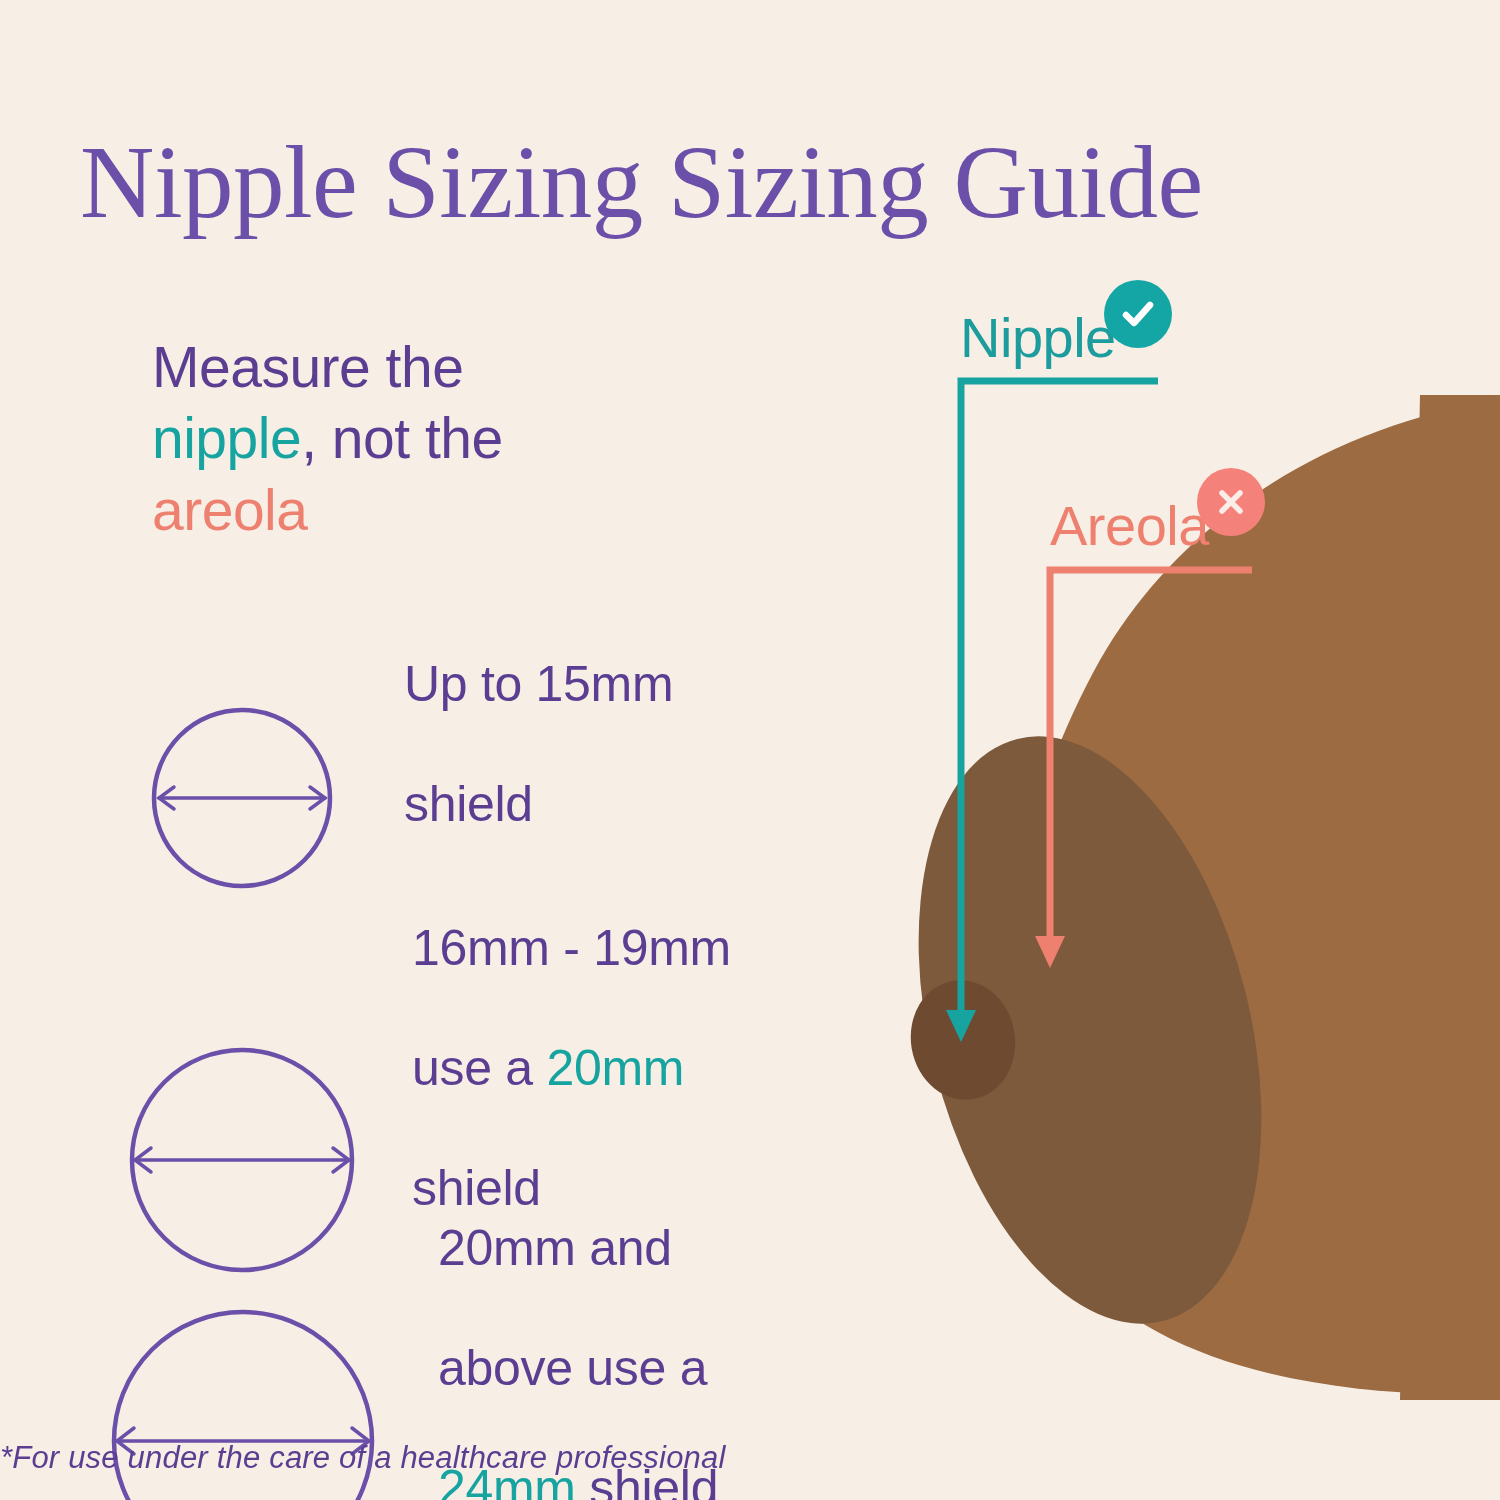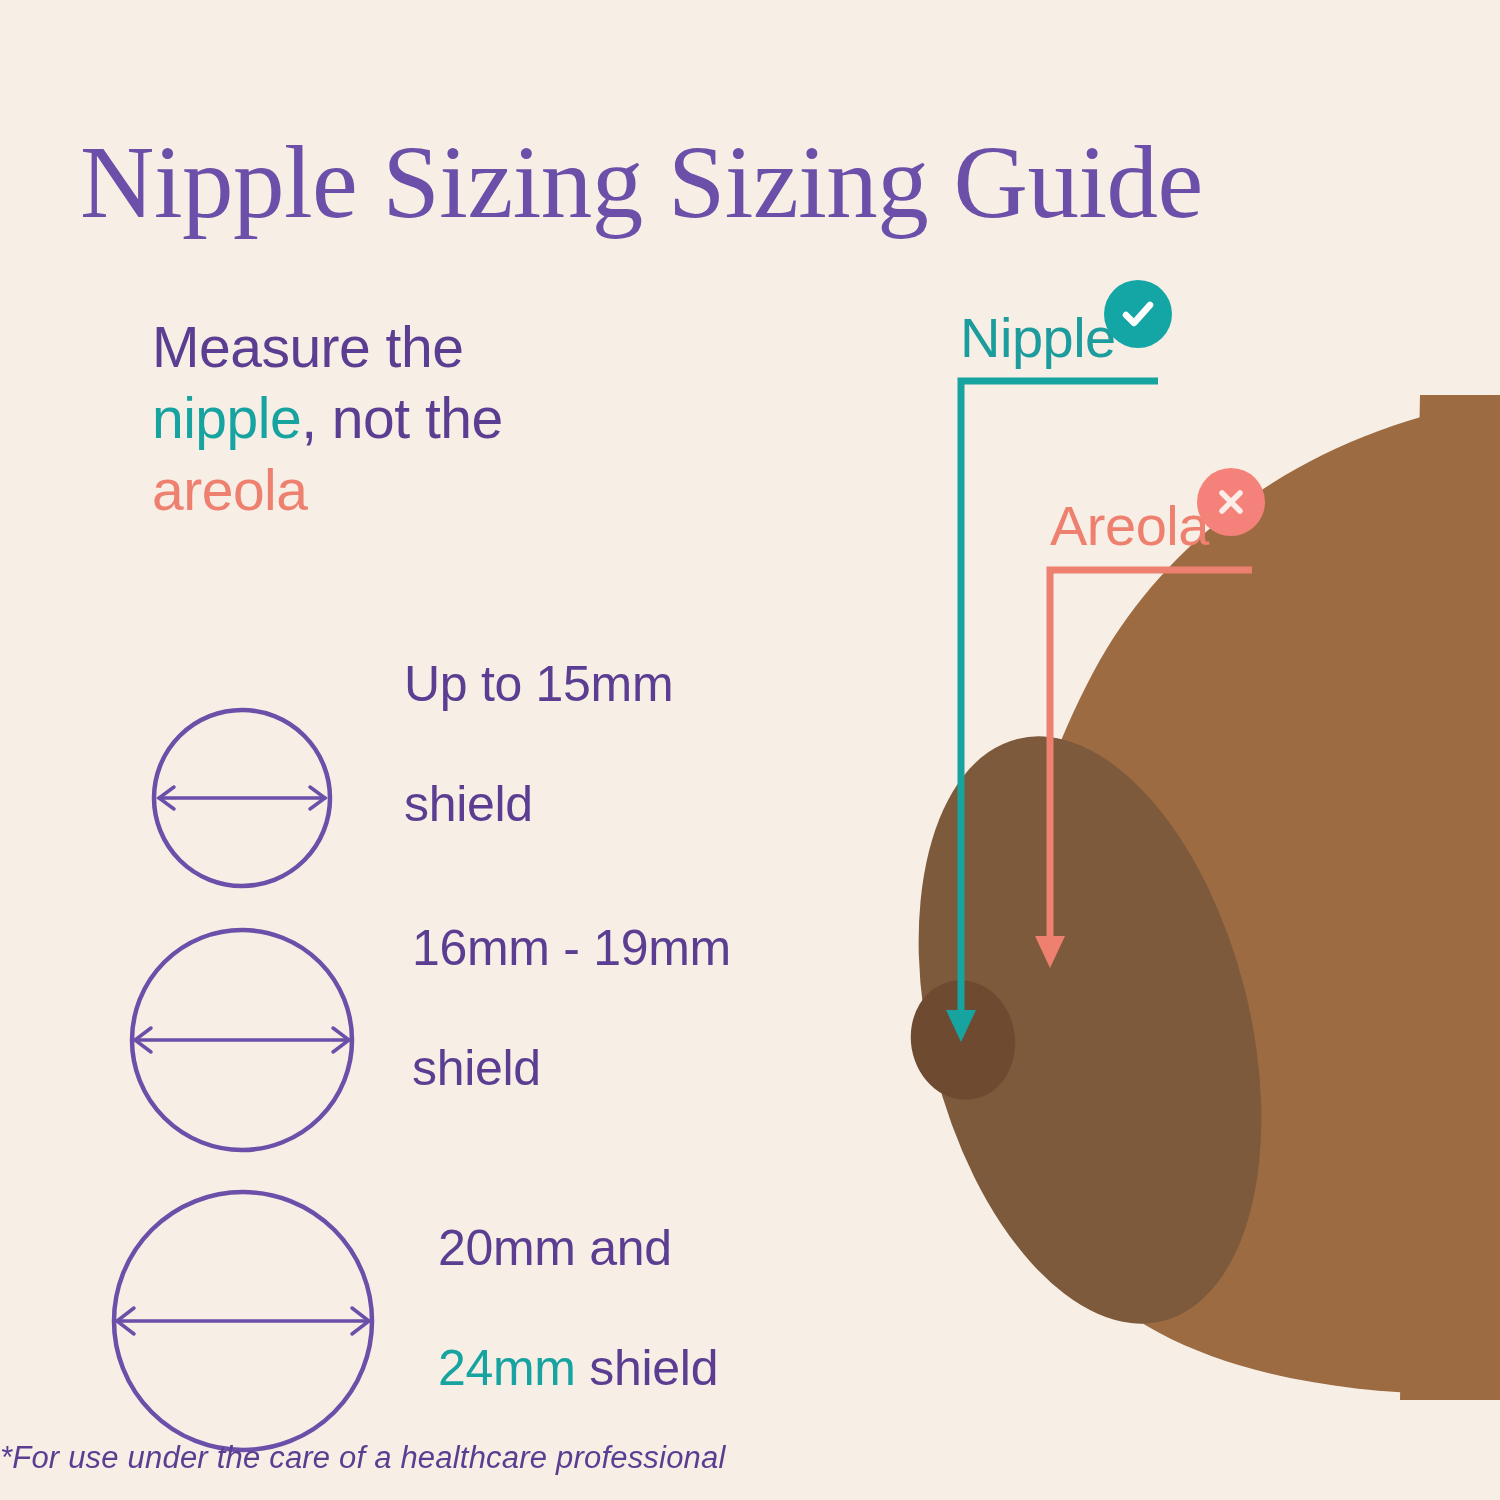--- a/index.html
+++ b/index.html
@@ -18,21 +18,21 @@
   #title{
     position:absolute;left:80px;top:128px;
     font-family:"Liberation Serif",serif;
     font-size:103px;line-height:1.05;
     color:#6B4FA8;letter-spacing:-0.5px;
     white-space:nowrap;
   }
 
   
   #subtitle{
-    position:absolute;left:152px;top:312px;
+    position:absolute;left:152px;top:332px;
     font-size:57px;line-height:1.25;
     color:#5B3E91;font-weight:400;
     letter-spacing:-0.5px;
   }
   #subtitle .teal{color:#17A3A0;}
   #subtitle .salmon{color:#EE8070;}
 
   
   .size-row{position:absolute;display:flex;align-items:flex-end;}
   .circle-wrap{position:relative;flex:0 0 auto;}
@@ -139,37 +139,39 @@
         <circle cx="114" cy="114" r="110" fill="none" stroke="#6B4FA8" stroke-width="4.5"></circle>
         <g stroke="#6B4FA8" stroke-width="3.5" fill="none" stroke-linecap="round">
           <line x1="7" y1="114" x2="221" y2="114"></line>
           <polyline points="23,102 7,114 23,126"></polyline>
           <polyline points="205,102 221,114 205,126"></polyline>
         </g>
       </svg>
     </div>
     <div class="row-text" style="margin-left:56px;margin-top:32px;">
       <div><span>16mm - 19mm</span></div>
+      <div><span>use a </span><span class="teal">20mm</span></div>
       <div><span>shield</span></div>
     </div>
   </div>
 
   <div class="size-row" style="left:110px;top:1110px;">
     <div class="circle-wrap">
       <svg width="266" height="266" viewBox="0 0 266 266">
         <circle cx="133" cy="133" r="129" fill="none" stroke="#6B4FA8" stroke-width="4.5"></circle>
         <g stroke="#6B4FA8" stroke-width="3.5" fill="none" stroke-linecap="round">
           <line x1="7" y1="133" x2="259" y2="133"></line>
           <polyline points="24,120 7,133 24,146"></polyline>
           <polyline points="242,120 259,133 242,146"></polyline>
         </g>
       </svg>
     </div>
     <div class="row-text" style="margin-left:62px;margin-top:48px;">
       <div><span>20mm and</span></div>
+      <div><span>above use a</span></div>
       <div><span class="teal">24mm</span><span> shield</span></div>
     </div>
   </div>
 
   <div class="callout" id="nipple-callout">
     <span class="callout-text">Nipple</span>
     <span class="badge">
       <svg width="44" height="44" viewBox="0 0 44 44">
         <polyline points="10,23 18,31 34,13" fill="none" stroke="#FFFFFF" stroke-width="6.5" stroke-linecap="round" stroke-linejoin="round"></polyline>
       </svg>

